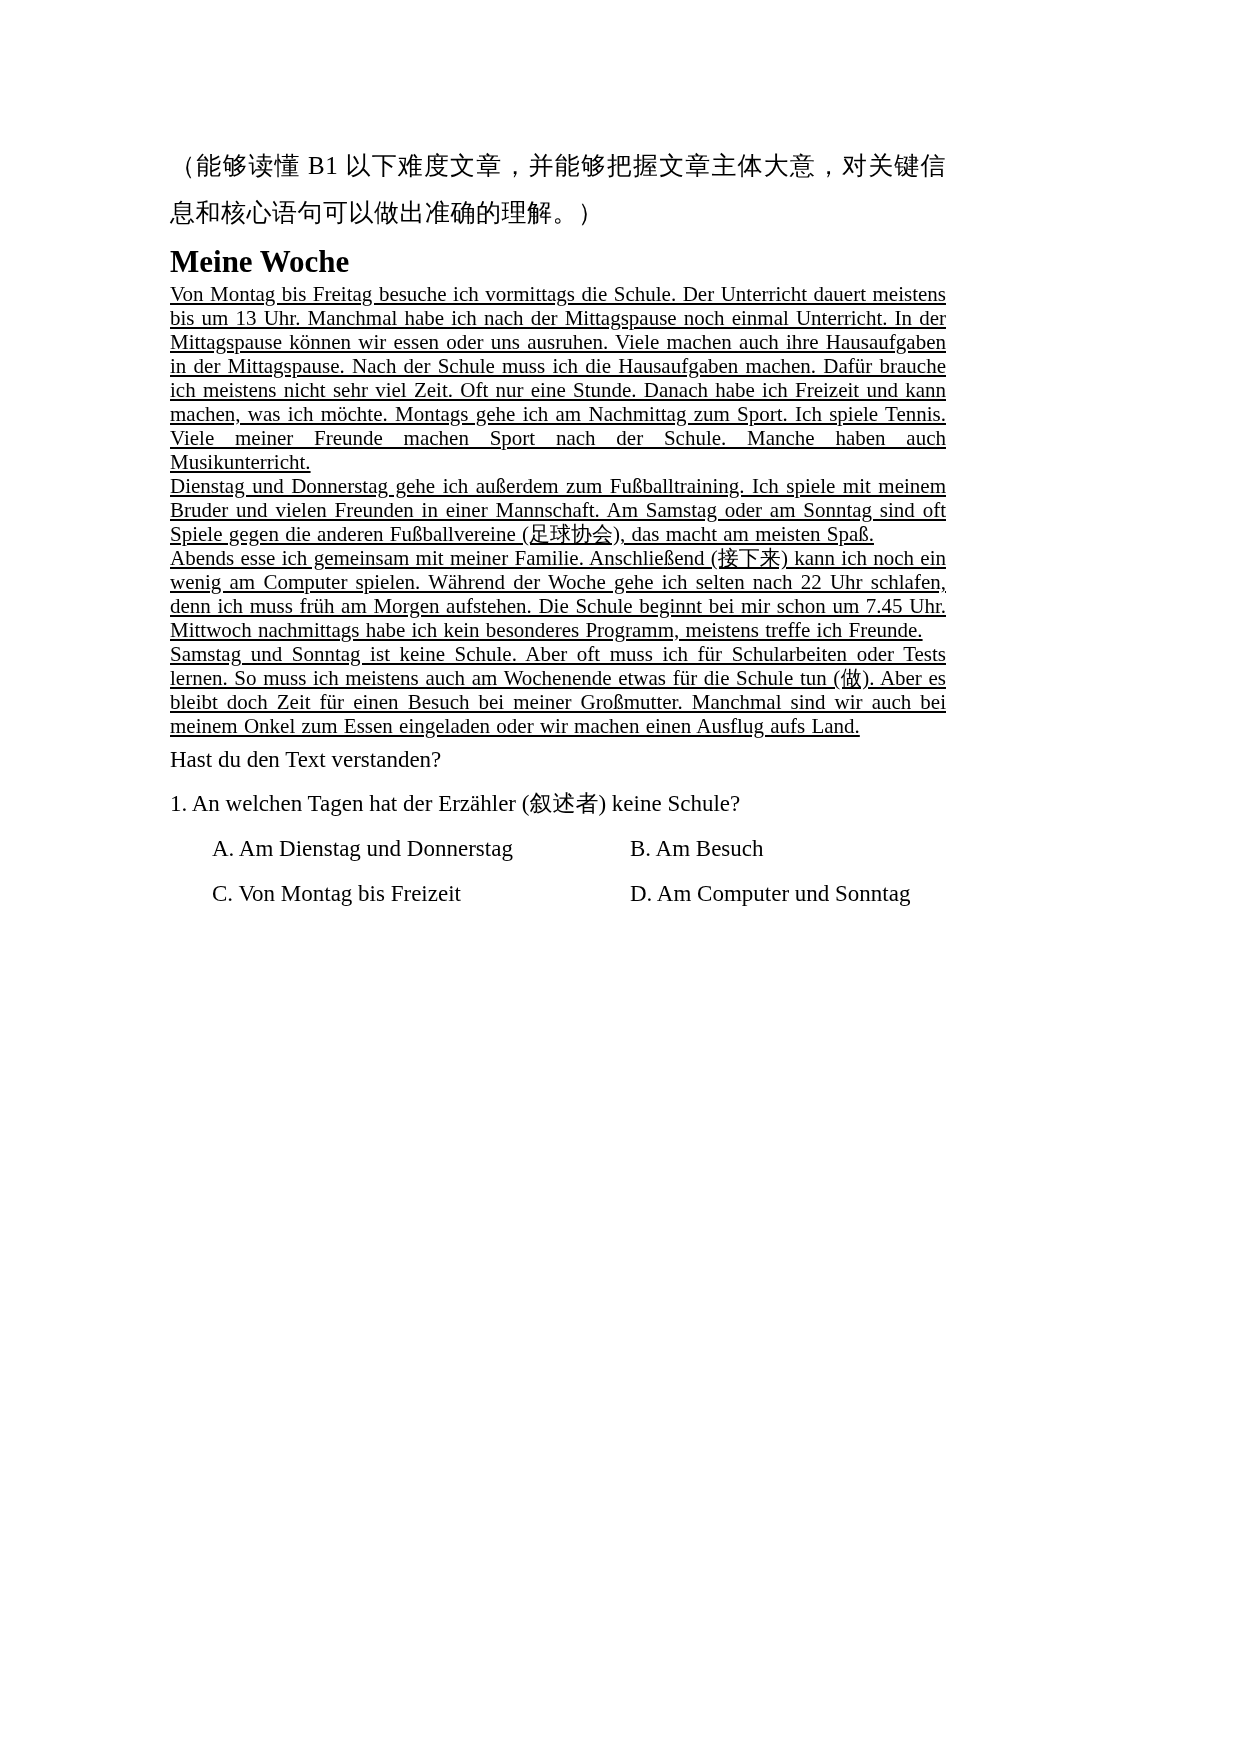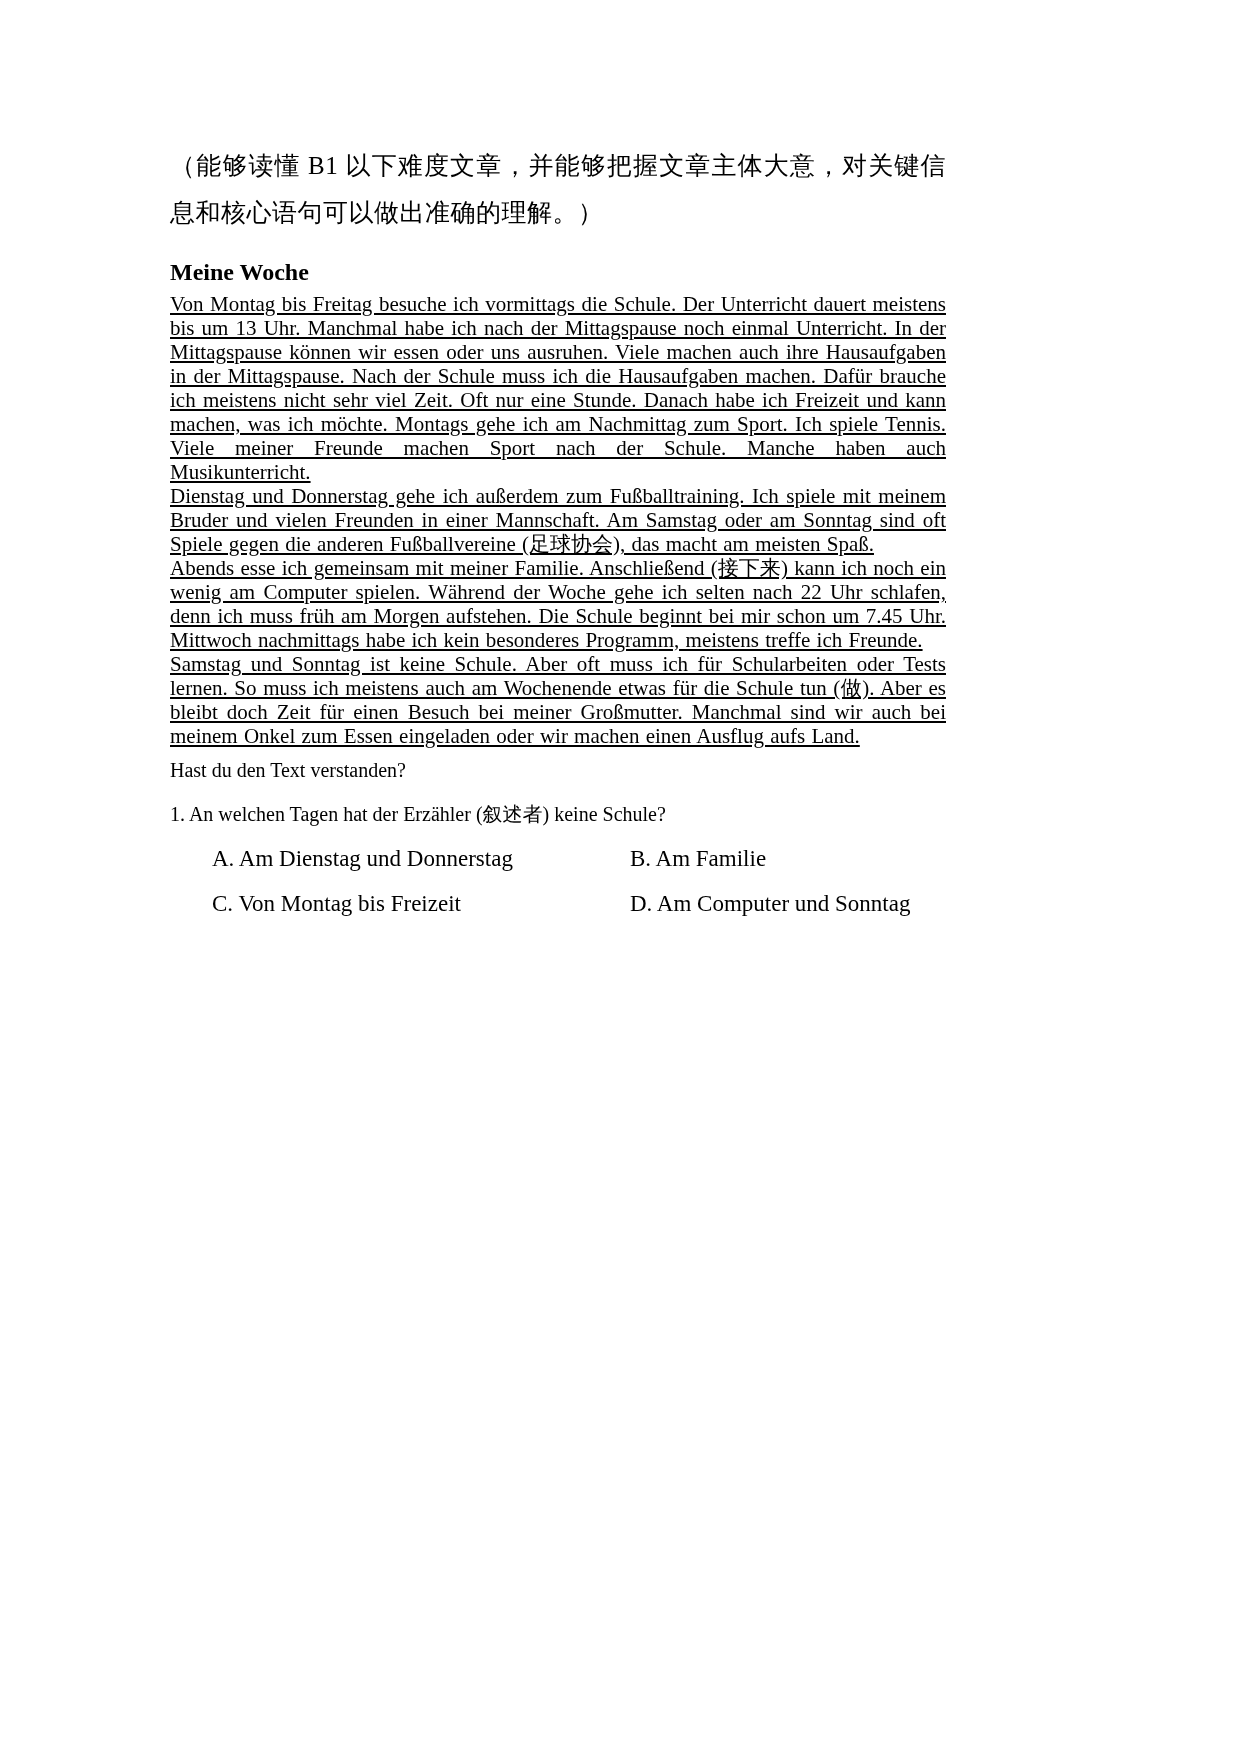--- a/index.html
+++ b/index.html
@@ -28,35 +28,35 @@
     top: 142px;
     width: 776px;
   }
   .cn-note {
     font-size: 25px;
     line-height: 47px;
     text-align: justify;
     letter-spacing: 0.5px;
   }
   .passage-title {
-    font-size: 24px;
+    font-size: 31px;
     font-weight: bold;
     line-height: 40px;
-    margin-top: 16px;
+    margin-top: 6px;
   }
   .para {
     font-size: 21px;
     line-height: 24px;
     text-align: justify;
     word-spacing: 1px;
     text-decoration: underline;
   }
   .para.last-left { text-align: justify; }
   .question-prompt, .question-line {
-    font-size: 20px;
+    font-size: 23px;
     line-height: 44px;
   }
   .options-grid {
     display: grid;
     grid-template-columns: 418px 1fr;
     font-size: 23px;
     line-height: 45px;
     margin-left: 42px;
   }
 </style>
@@ -77,19 +77,19 @@
     <div class="para">Abends esse ich gemeinsam mit meiner Familie. Anschließend (接下来) kann ich noch ein wenig am Computer spielen. Während der Woche gehe ich selten nach 22 Uhr schlafen, denn ich muss früh am Morgen aufstehen. Die Schule beginnt bei mir schon um 7.45 Uhr. Mittwoch nachmittags habe ich kein besonderes Programm, meistens treffe ich Freunde.</div>
 
     <div class="para last-left">Samstag und Sonntag ist keine Schule. Aber oft muss ich für Schularbeiten oder Tests lernen. So muss ich meistens auch am Wochenende etwas für die Schule tun (做). Aber es bleibt doch Zeit für einen Besuch bei meiner Großmutter. Manchmal sind wir auch bei meinem Onkel zum Essen eingeladen oder wir machen einen Ausflug aufs Land.</div>
 
     <div class="question-prompt">Hast du den Text verstanden?</div>
 
     <div class="question-line">1. An welchen Tagen hat der Erzähler (叙述者) keine Schule?</div>
 
     <div class="options-grid">
       <div>A. Am Dienstag und Donnerstag</div>
-      <div>B. Am Familie</div>
+      <div>B. Am Besuch</div>
       <div>C. Von Montag bis Freizeit</div>
       <div>D. Am Computer und Sonntag</div>
     </div>
 
   </div>
 </div>
 
 </body></html>

